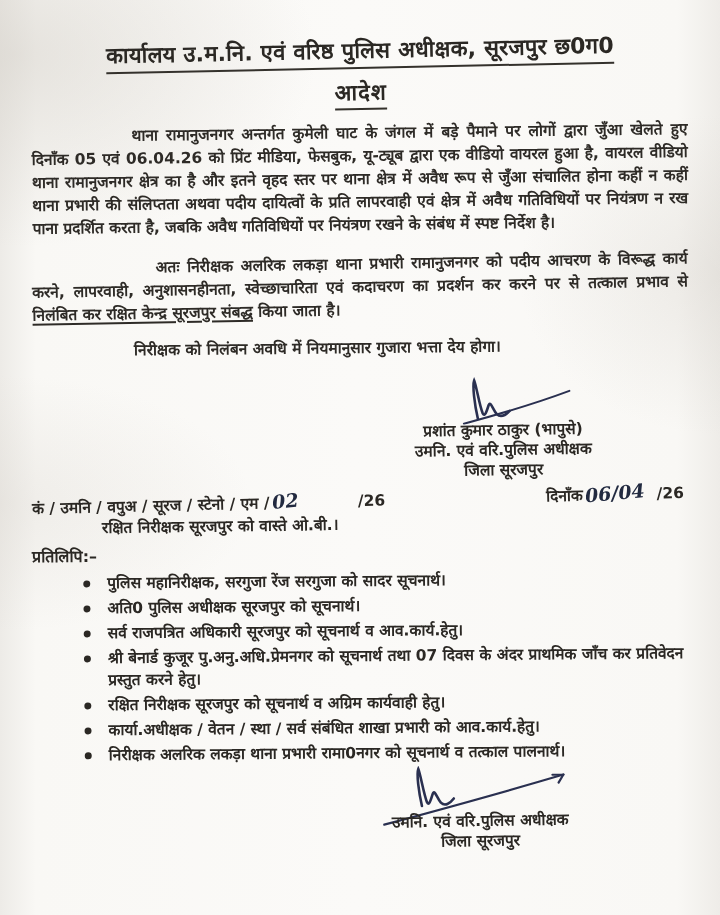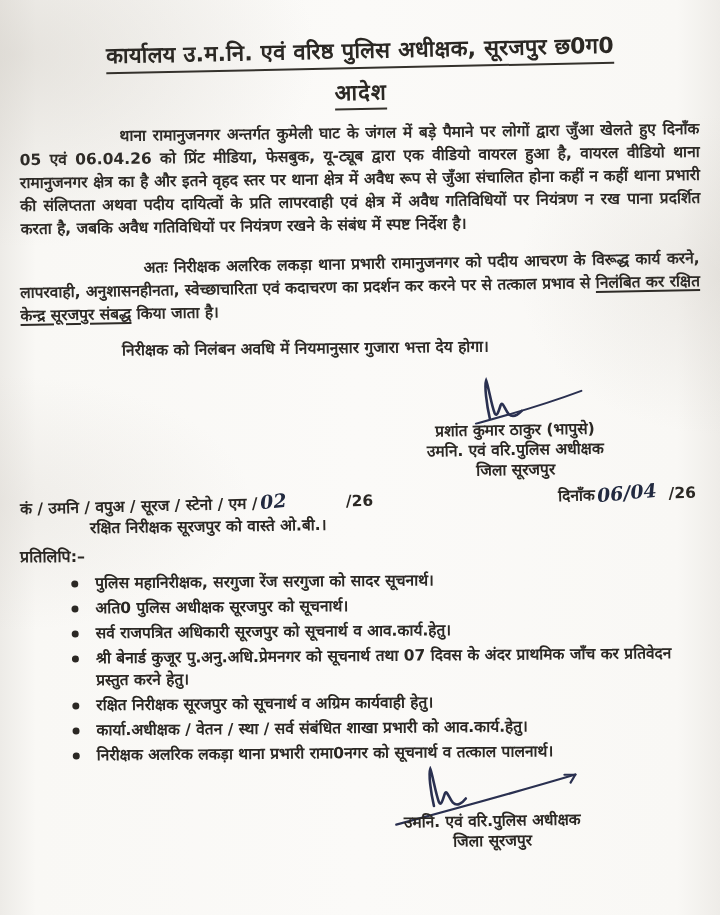--- a/index.html
+++ b/index.html
@@ -10,21 +10,21 @@
     overflow:hidden;
     color:#2b2824;
     font-family:"DejaVu Sans","Liberation Sans",sans-serif;
     background:
       radial-gradient(60% 30% at 2% 6%, rgba(205,200,192,.45), rgba(205,200,192,0) 70%),
       radial-gradient(40% 25% at 100% 30%, rgba(210,205,198,.35), rgba(210,205,198,0) 70%),
       radial-gradient(50% 20% at 0% 55%, rgba(214,209,202,.30), rgba(214,209,202,0) 70%),
       linear-gradient(90deg,#edebe7 0,#f9f8f5 5%,#fbfaf8 50%,#f9f8f5 94%,#eeece8 100%),
       #f8f6f3;
   }
-  .content{padding:0 20px;}
+  .content{padding:0 32px;}
   .title-block{padding-top:34px;text-align:center;transform:rotate(-1.2deg);}
   .title{
     display:inline-block;font-size:22px;font-weight:700;letter-spacing:.2px;
     border-bottom:2px solid #34312c;padding-bottom:3px;
   }
   .subtitle{
     display:inline-block;margin-top:7px;font-size:22px;font-weight:700;
     border-bottom:2px solid #34312c;padding-bottom:2px;letter-spacing:1px;
   }
   .para{

